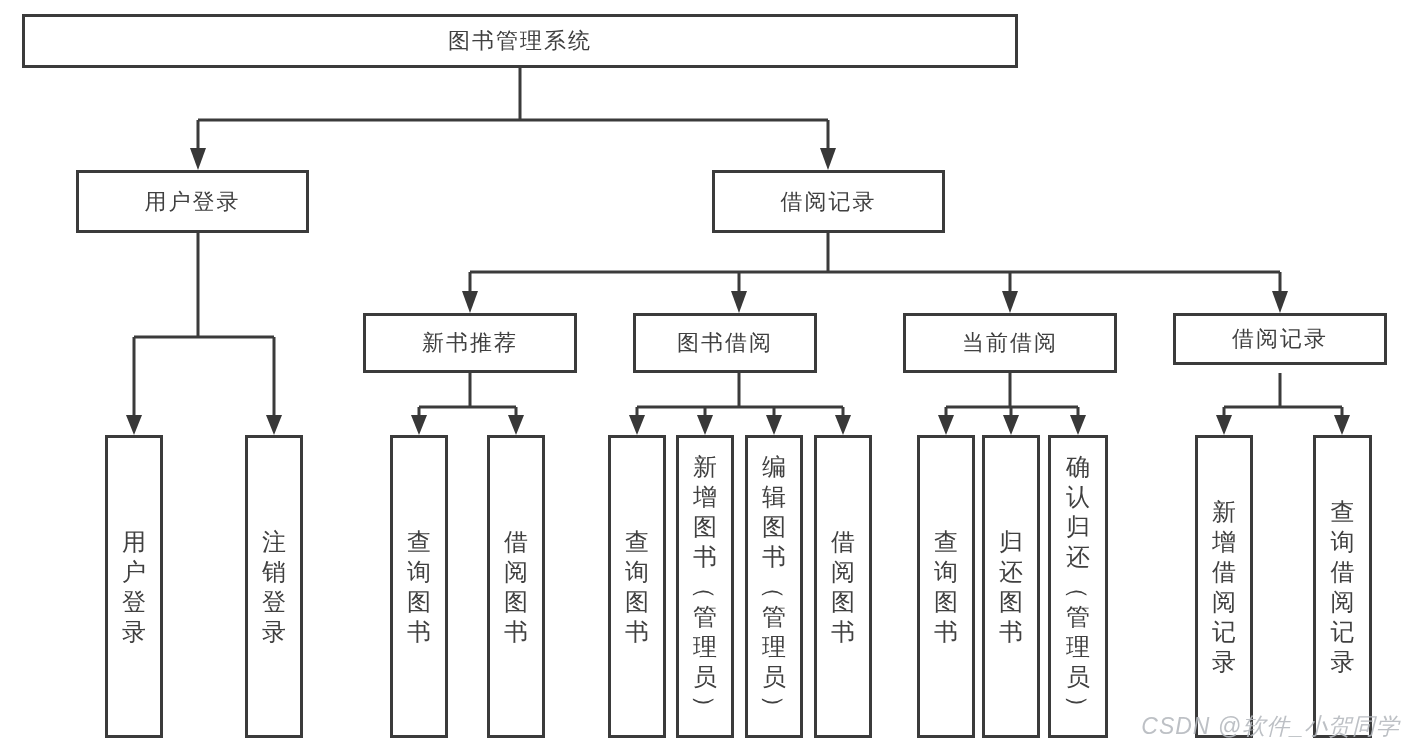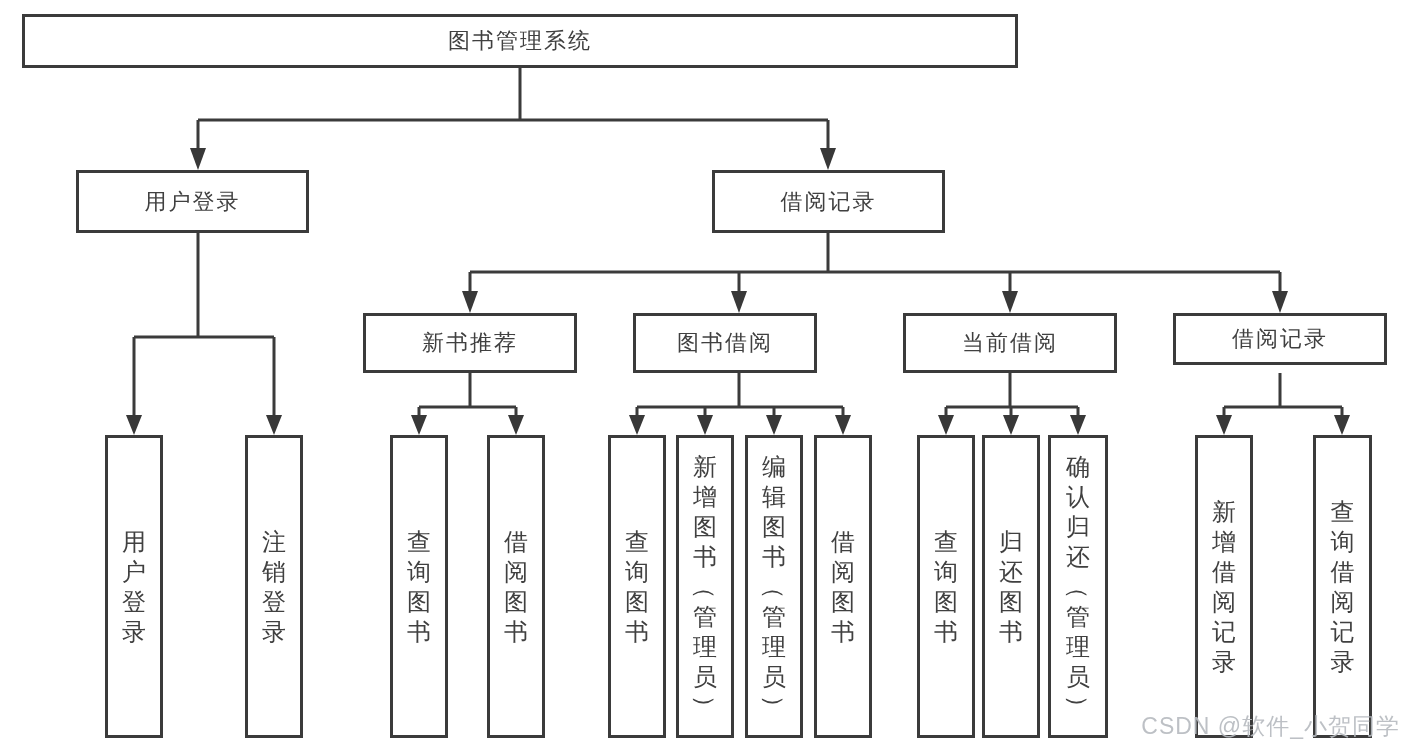--- a/index.html
+++ b/index.html
@@ -51,20 +51,21 @@
   .vtext span.vpunct { transform: rotate(90deg); }
   .watermark {
     position: absolute;
     right: 5px;
     bottom: 5px;
     font-size: 23px;
     color: #b6babf;
     opacity: 0.9;
     letter-spacing: 1px;
     white-space: nowrap;
+    font-style: italic;
   }
 </style>
 </head>
 <body>
 
 <div class="stage">
 
   <svg class="connectors" viewBox="0 0 1405 747" xmlns="http://www.w3.org/2000/svg">
 
     <path d="M520 68 V120 M198 120 H828 M198 120 V150 M828 120 V150"></path>

